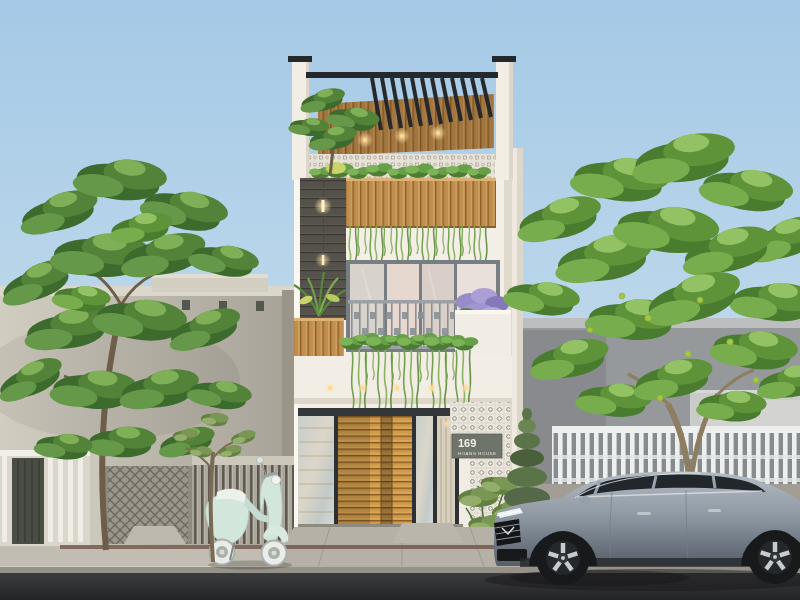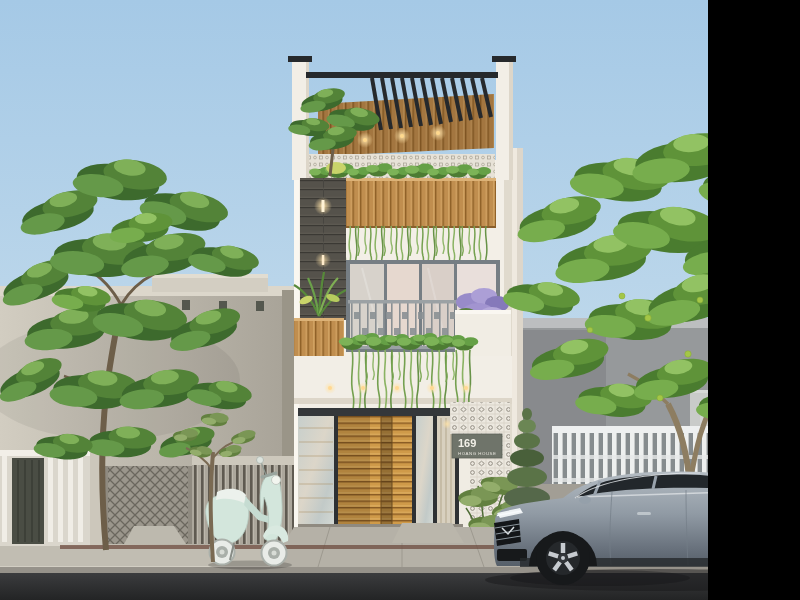--- a/index.html
+++ b/index.html
@@ -1,16 +1,16 @@
 <!DOCTYPE html>
 <html><head>
 <meta charset="utf-8">
 <style>
   html,body{margin:0;padding:0;background:#000;}
-  .stage{position:relative;width:708px;height:600px;overflow:hidden;font-family:"Liberation Sans",sans-serif;}
+  .stage{position:relative;width:800px;height:600px;overflow:hidden;font-family:"Liberation Sans",sans-serif;}
   .stage svg{position:absolute;left:0;top:0;display:block;}
   text{font-family:"Liberation Sans",sans-serif;}
 </style>
 </head>
 <body>
 
 <div class="stage">
 <svg width="800" height="600" viewBox="0 0 800 600">
   <defs>
     <linearGradient id="skyG" x1="0" y1="0" x2="0" y2="1">

